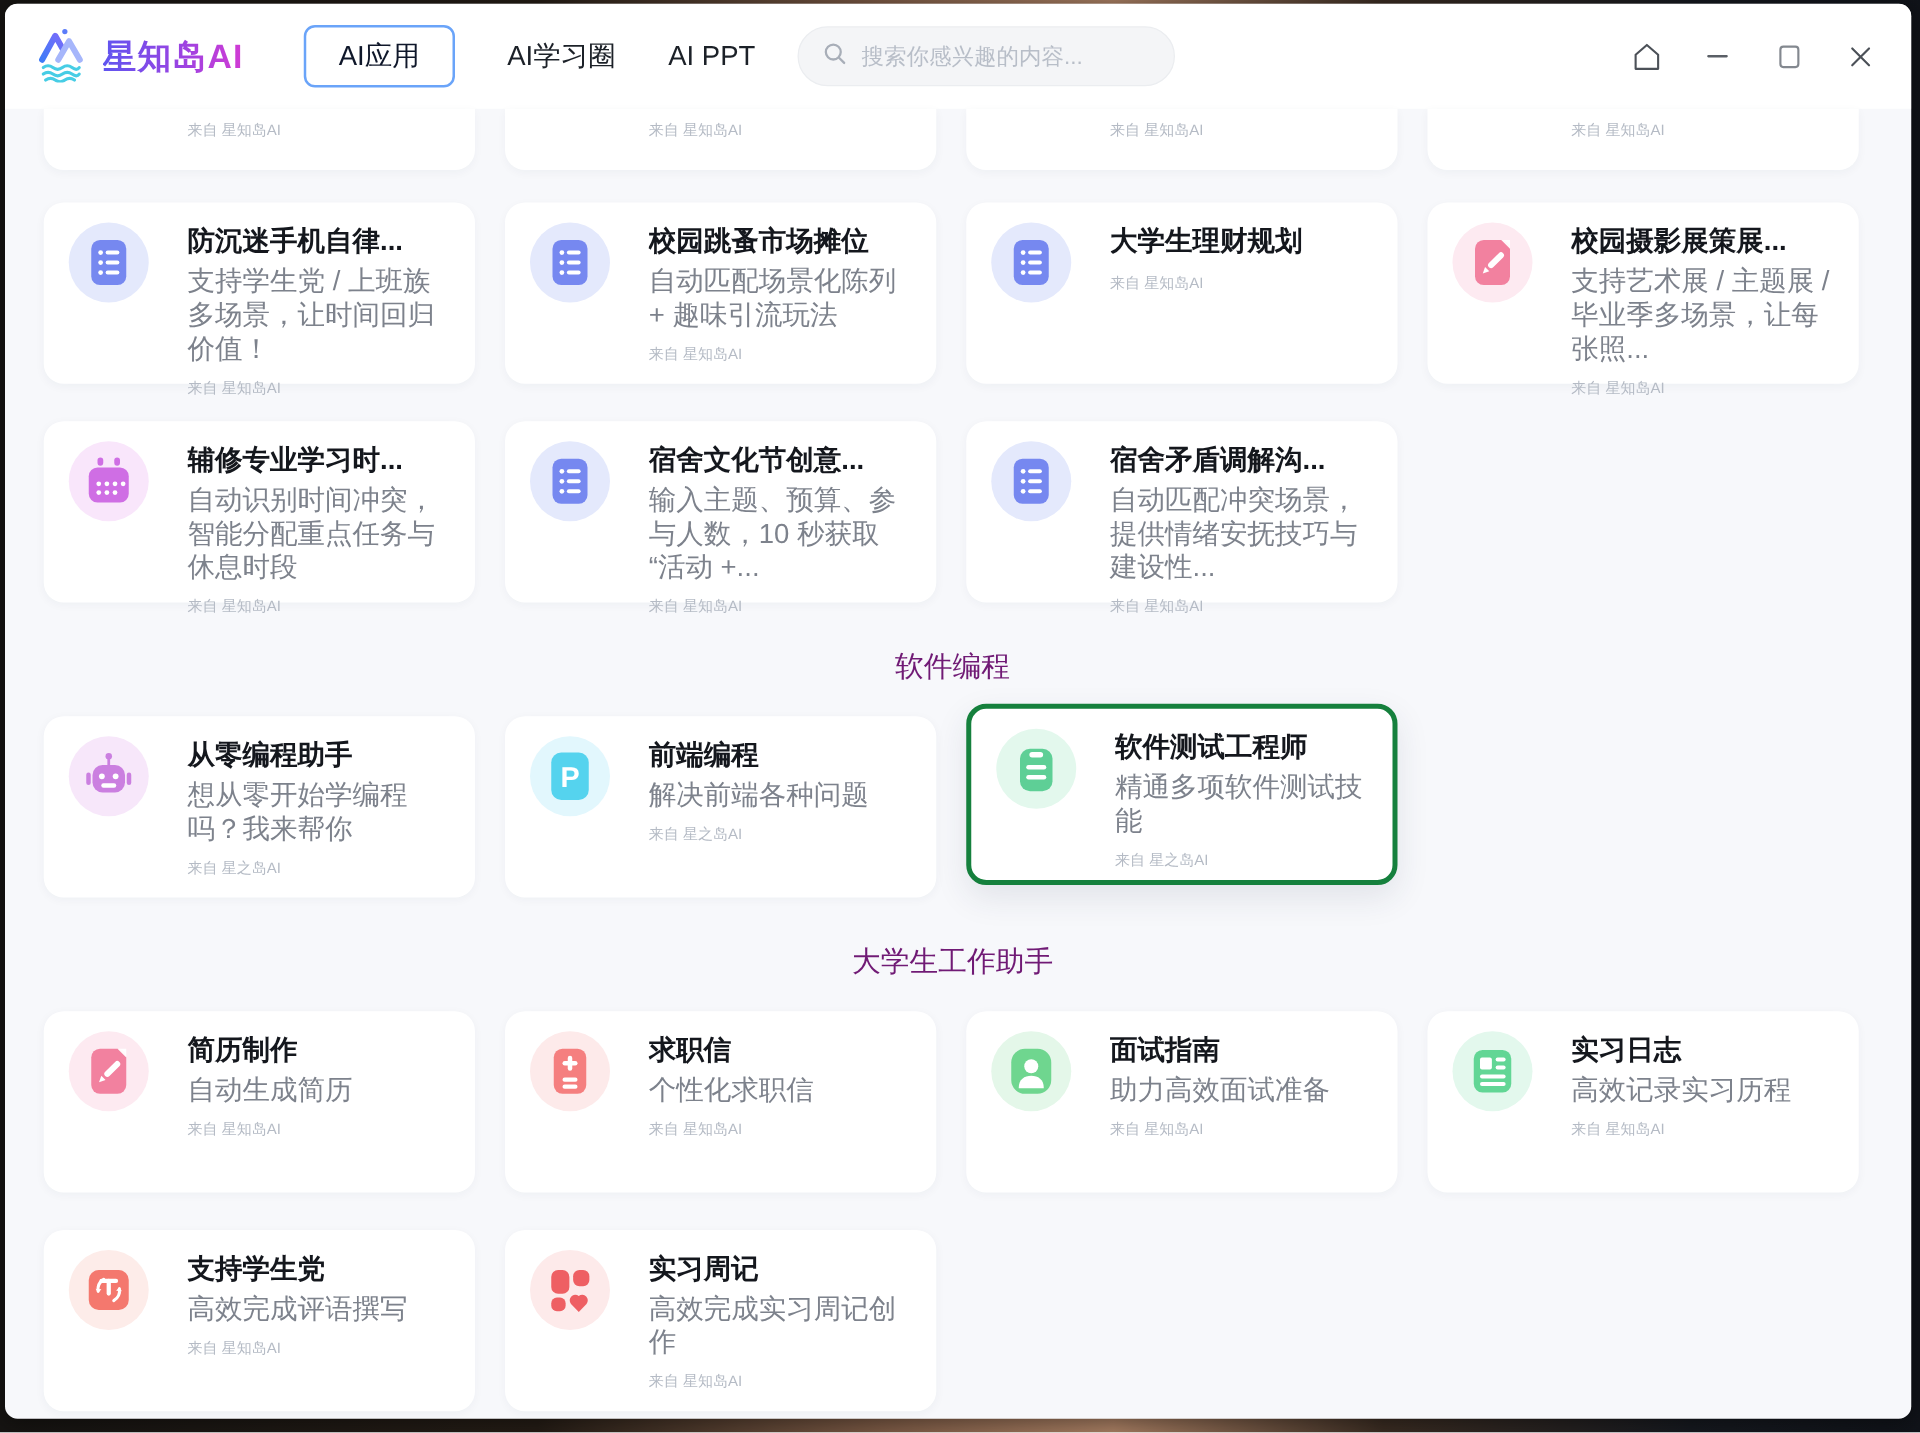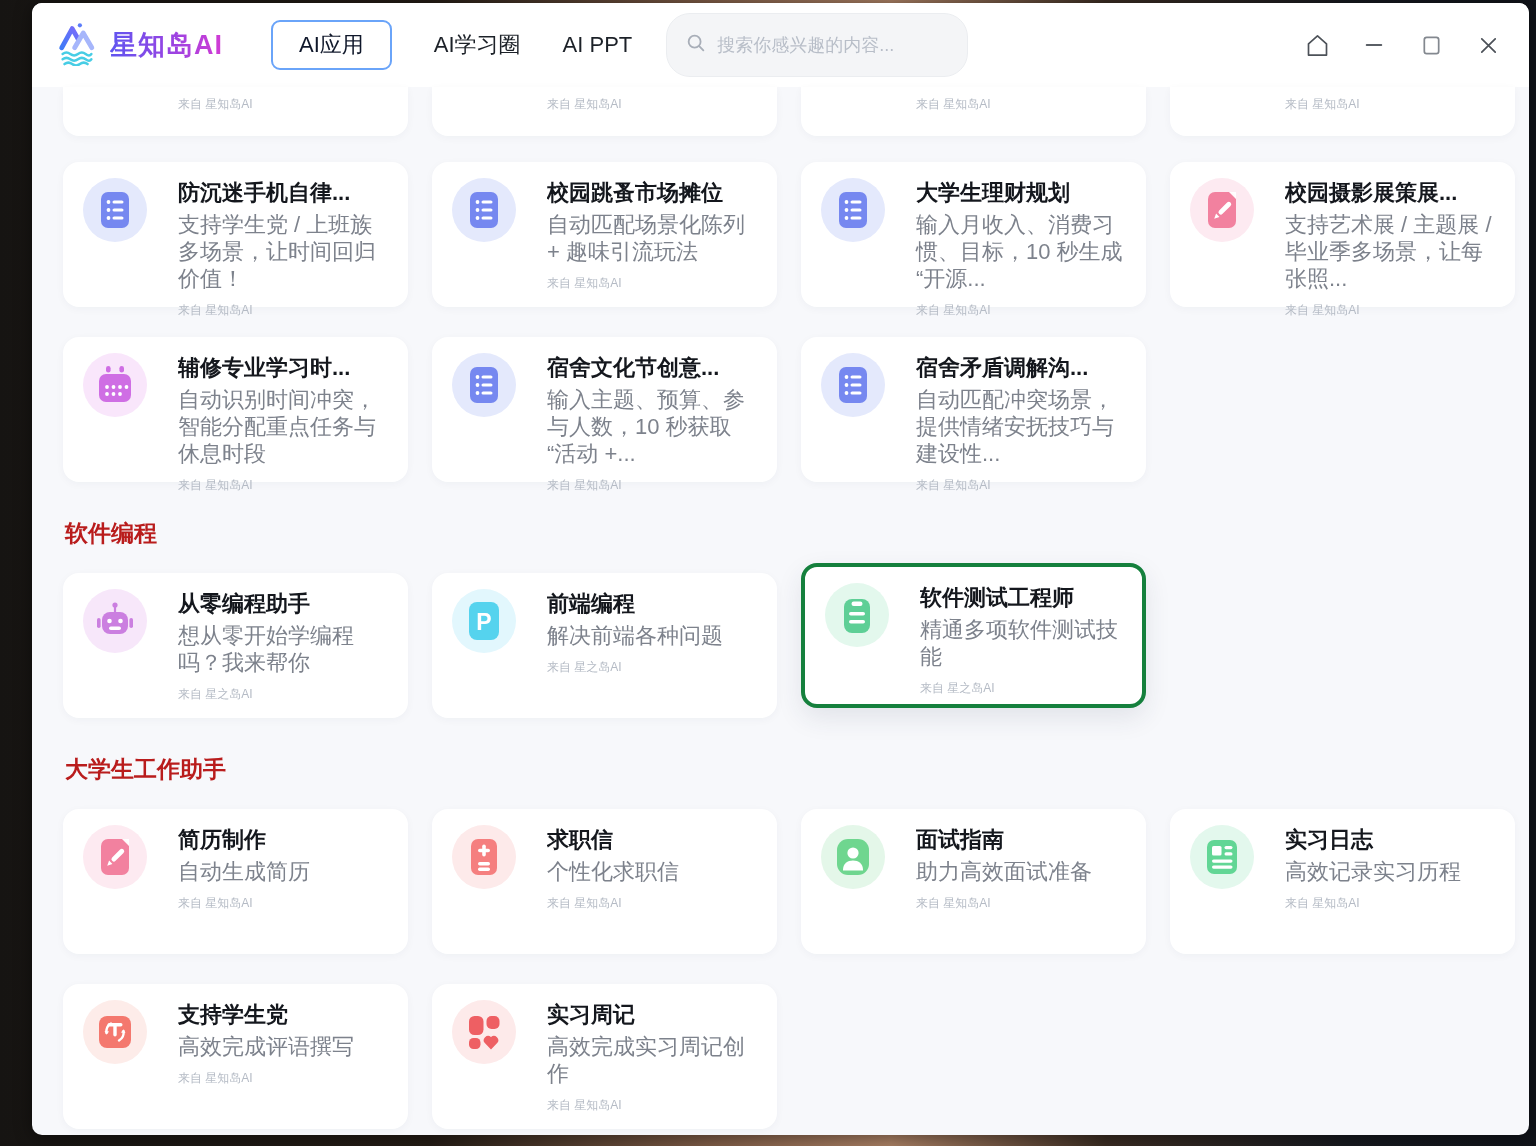--- a/index.html
+++ b/index.html
@@ -5,21 +5,20 @@
   * { margin:0; padding:0; box-sizing:border-box; }
   html,body { width:1536px; height:1146px; overflow:hidden; font-family:"Liberation Sans", sans-serif; }
   .desktop {
     position:relative; width:1536px; height:1146px;
     background:linear-gradient(90deg,#161412 0%,#241c15 28%,#7c5a45 46%,#a97f63 58%,#3a2c22 72%,#16191f 88%,#101319 100%);
   }
   .window {
     position:absolute; top:3px; left:4px; right:7px; bottom:11px;
     background:#f7f8fb; border-radius:10px; overflow:hidden;
     box-shadow:0 2px 18px rgba(0,0,0,.45);
-    margin-left:28px;
   }
   
   .navbar {
     height:84px; background:#ffffff; display:flex; align-items:center;
     padding:0 26px 0 22px;
   }
   .brand { display:flex; align-items:center; gap:10px; cursor:pointer; }
   .brand-text {
     font-size:27px; font-weight:bold; letter-spacing:1px;
     background:linear-gradient(90deg,#5f55f0 0%,#9a43e2 55%,#d23bd4 100%);
@@ -28,41 +27,41 @@
   .tabs { display:flex; align-items:center; gap:42px; margin-left:48px; }
   .tab {
     background:none; border:none; font-family:inherit;
     font-size:22px; color:#1c2128; font-weight:500; cursor:pointer; white-space:nowrap;
   }
   .tab.active {
     color:#0f172a; border:2px solid #6aa4f9; border-radius:9px;
     padding:8px 26px; background:#fff;
   }
   .search {
-    margin-left:34px; width:302px; height:64px; border-radius:24px;
+    margin-left:34px; width:302px; height:48px; border-radius:24px;
     background:#f4f5f7; border:1px solid #ebedf0;
     display:flex; align-items:center; padding:0 18px; gap:10px;
   }
   .search input {
     border:none; outline:none; background:transparent; width:100%;
     font-family:inherit; font-size:18px; color:#555;
   }
   .search input::placeholder { color:#b8bec8; }
   .win-controls { margin-left:auto; display:flex; align-items:center; gap:27px; }
   .win-btn { background:none; border:none; cursor:pointer; width:30px; height:30px;
     display:flex; align-items:center; justify-content:center; }
   
   .content { padding:0 42px 0 31px; }
   .grid { display:grid; grid-template-columns:repeat(4,345px); gap:30px 24px; }
   .partial-card {
     height:49px; background:#fff; border-radius:0 0 16px 16px; overflow:hidden;
     box-shadow:0 2px 8px rgba(30,40,80,.04); padding:6px 18px 0 115px;
   }
   .partial-card .card-from { margin-top:0; }
-  .section-title { font-size:23px; font-weight:bold; color:#b91c1c; margin:36px 0 24px 2px; }
+  .section-title { font-size:23px; font-weight:normal; color:#701a75; margin:36px 0 24px 2px;text-align:center; }
   .first-gap { height:26px; }
   .card {
     position:relative; height:145px; background:#fff; border-radius:16px;
     box-shadow:0 2px 8px rgba(30,40,80,.04); cursor:pointer;
     padding:16px 18px 0 115px;
   }
   .card.highlighted {
     transform:translateY(-10px);
     border:4px solid #15803d;
     box-shadow:0 10px 26px rgba(40,50,80,.10);
@@ -215,21 +214,20 @@
                       <rect x="19.5" y="12.4" width="11" height="3.2" rx="1.6"></rect>
     <circle cx="15.5" cy="22" r="1.9"></circle>
                       <rect x="19.5" y="20.4" width="11" height="3.2" rx="1.6"></rect>
     <circle cx="15.5" cy="30" r="1.9"></circle>
                       <rect x="19.5" y="28.4" width="11" height="3.2" rx="1.6"></rect>
                     </g>
                   </svg>
     </div>
     <div class="card-text">
       <div class="card-title">大学生理财规划</div>
-      <div class="card-desc">输入月收入、消费习惯、目标，10 秒生成 “开源...</div>
       <div class="card-from">来自 星知岛AI</div>
     </div>
   </div>
               <div class="card">
     <div class="icon-circle" style="background:#fdeaf1">
       <svg viewBox="0 0 44 44">
                     <rect x="8" y="4" width="28" height="36" rx="7" fill="#f2819f"></rect>
     <path d="M29 4 L36 11 L36 4 Z" fill="#fff" opacity=".95"></path>
     <g transform="rotate(45 22 23)">
                       <rect x="19.6" y="11" width="4.8" height="16" rx="2.4" fill="#fff"></rect>

